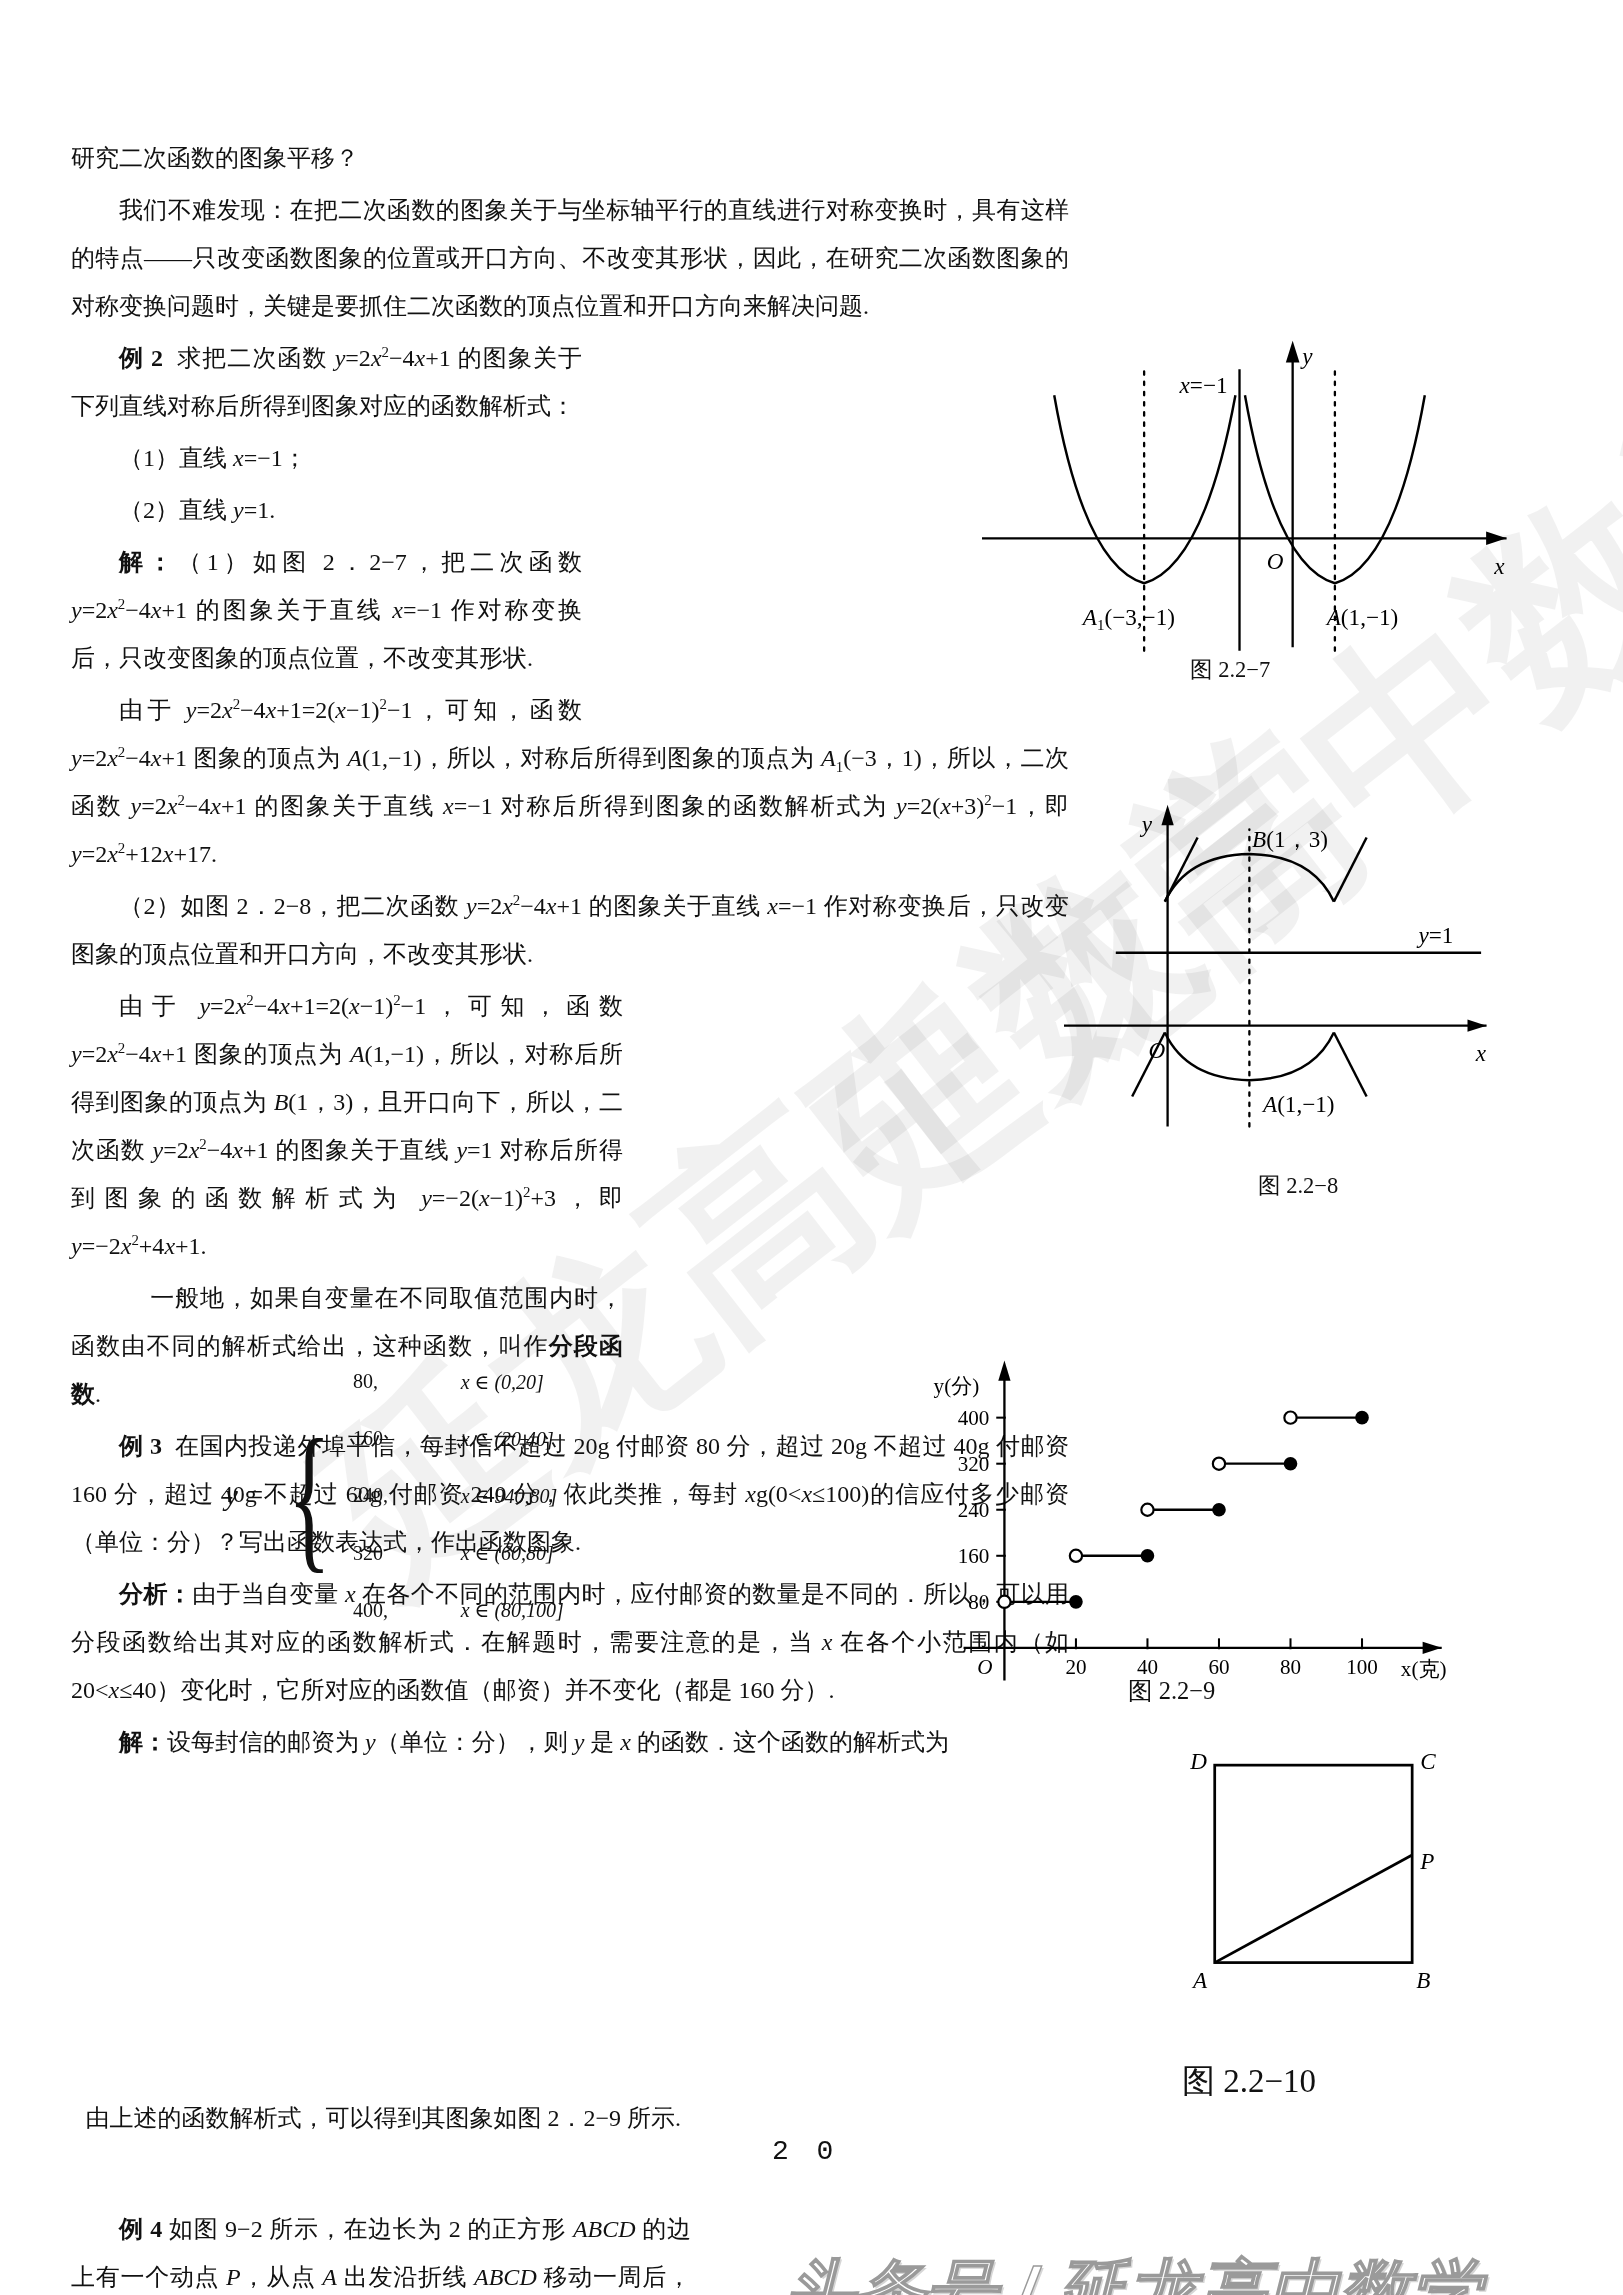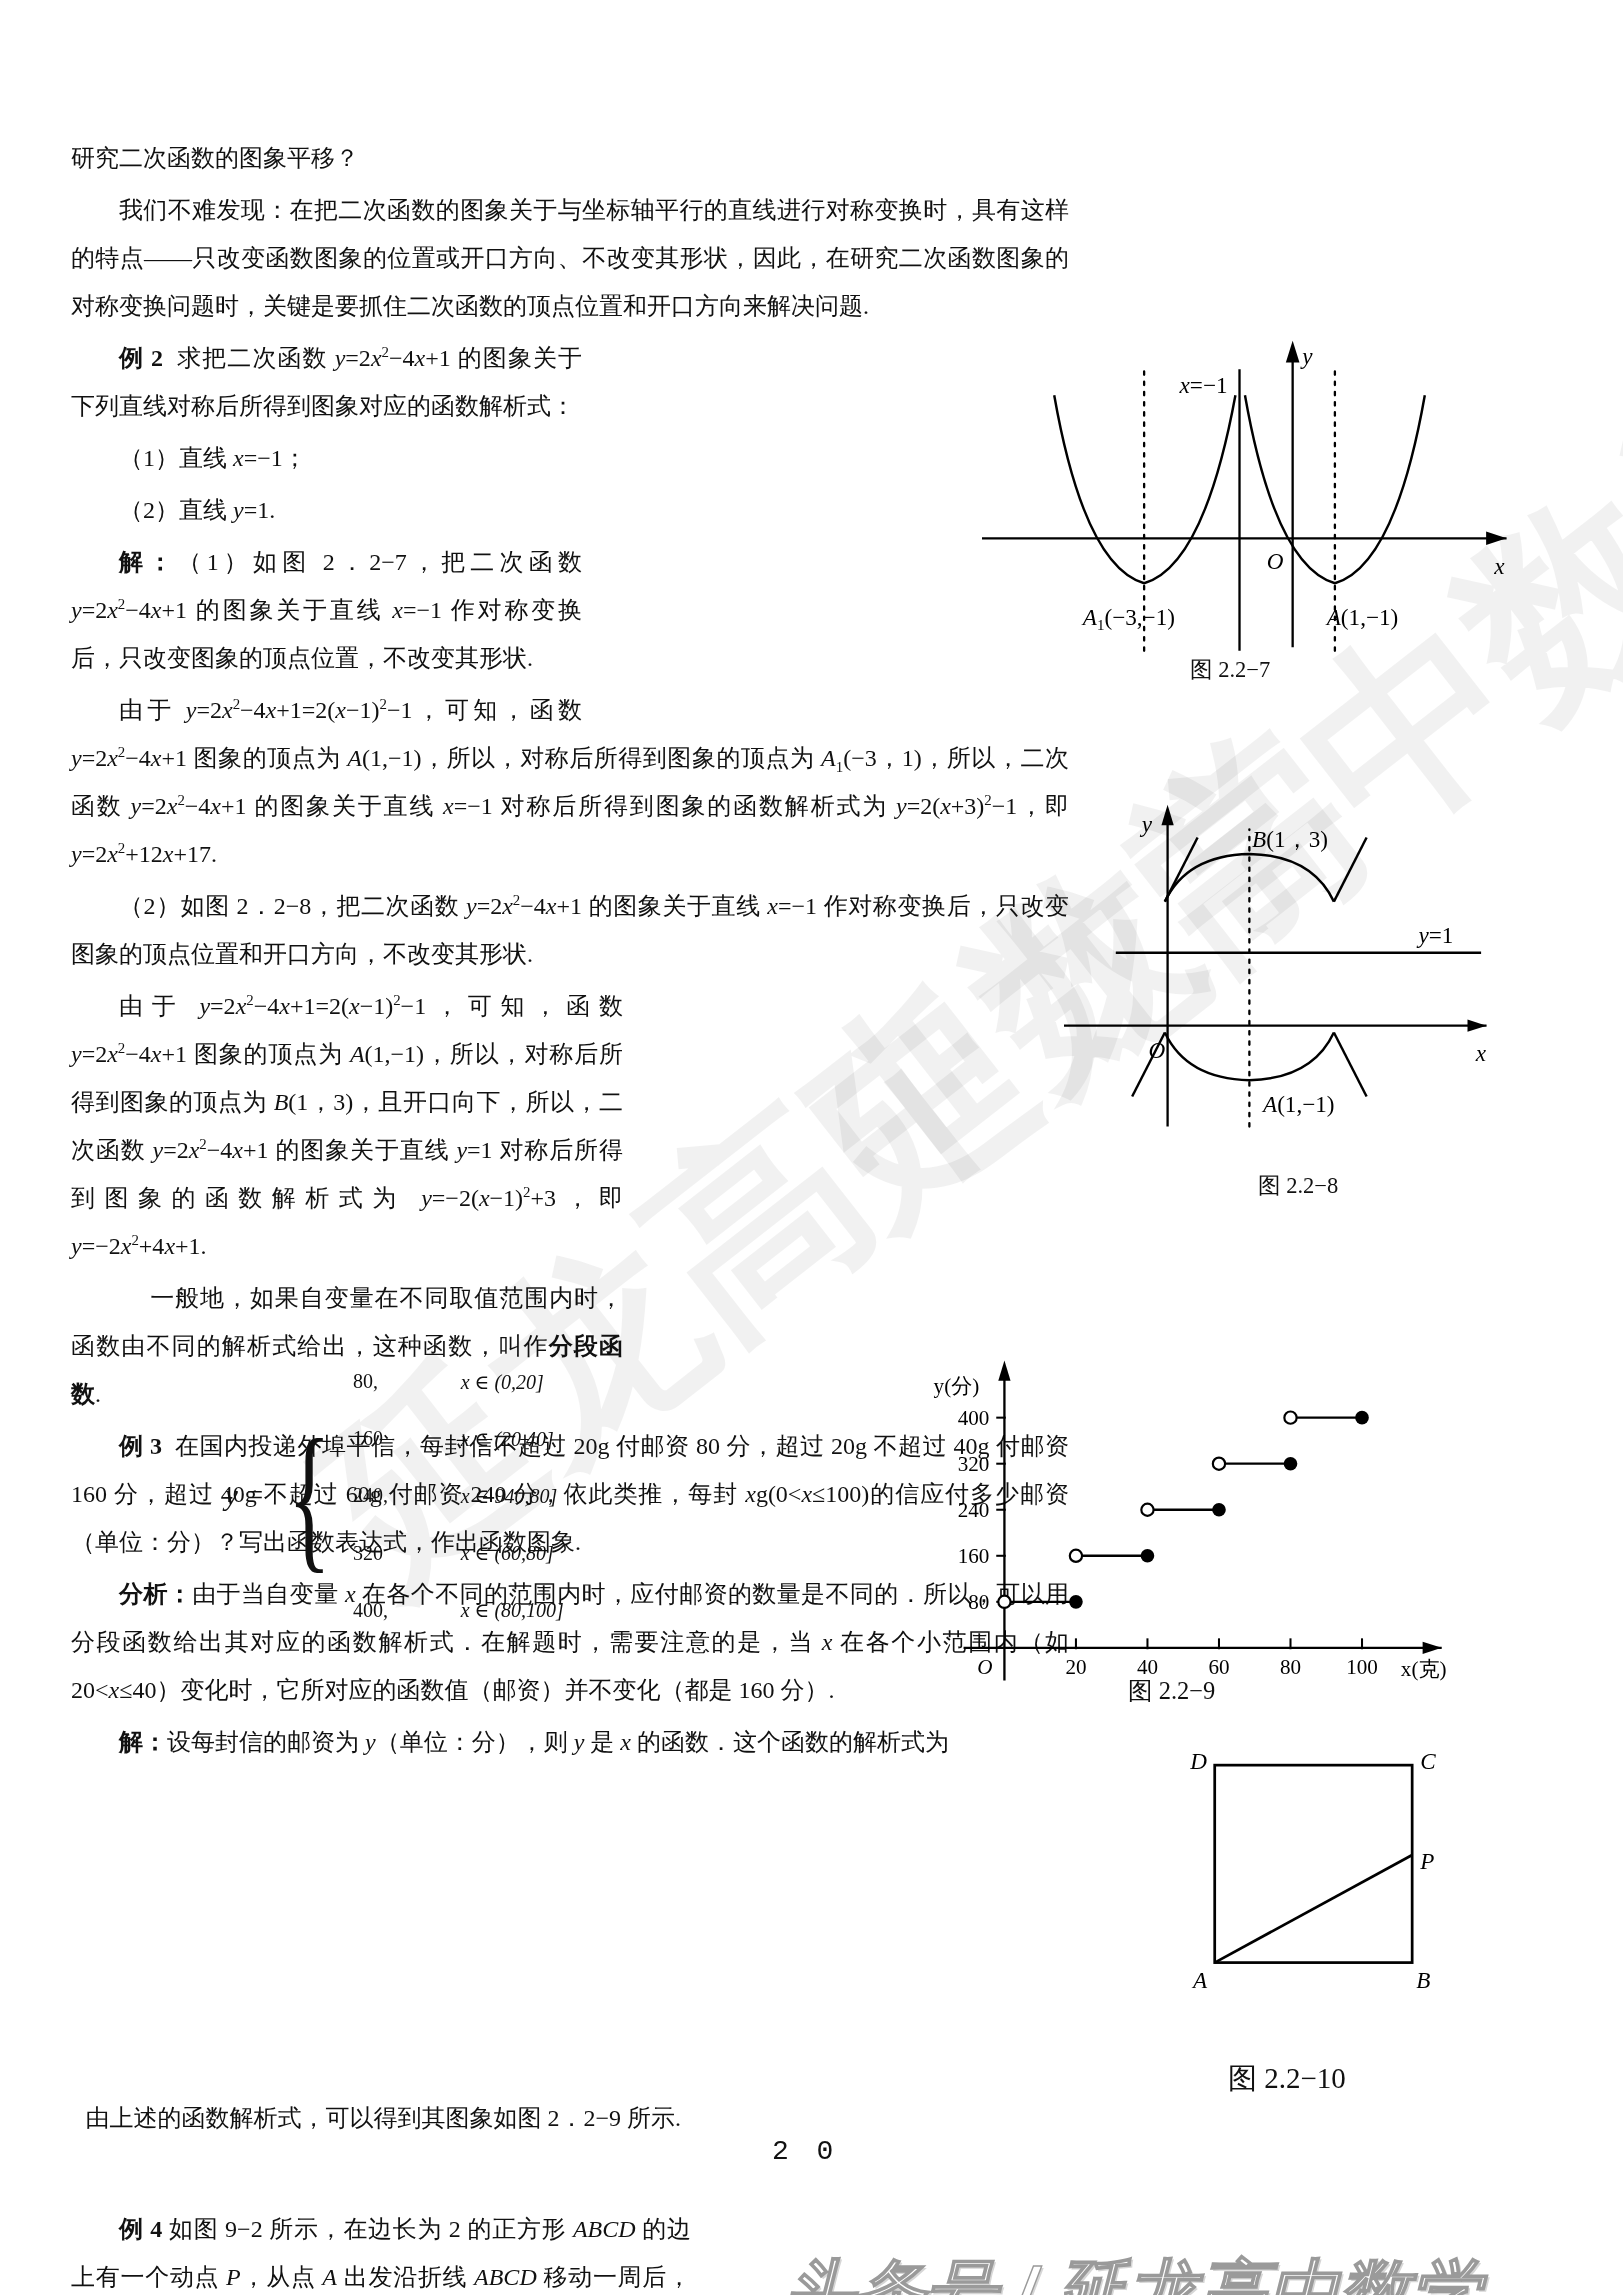--- a/index.html
+++ b/index.html
@@ -322,19 +322,19 @@
     <svg width="293" height="320" viewBox="0 0 430 470">
       <rect class="sq" x="42" y="34" width="290" height="290"></rect>
       <line class="sq" x1="42" y1="324" x2="332" y2="166"></line>
       <text class="lbl-i" x="6" y="40">D</text>
       <text class="lbl-i" x="344" y="40">C</text>
       <text class="lbl-i" x="344" y="186">P</text>
       <text class="lbl-i" x="10" y="362">A</text>
       <text class="lbl-i" x="338" y="362">B</text>
     </svg>
   </div>
-  <div class="fig-cap" style="left:1228px; top:2059px; font-size:29px;">图 2.2−10</div>
+  <div class="fig-cap" style="left:1182px; top:2059px; font-size:33px;">图 2.2−10</div>
 
   <div class="pageno">2 0</div>
   <div class="brand">头条号 / 延龙高中数学</div>
 
 </div>
 
 
 </body></html>

